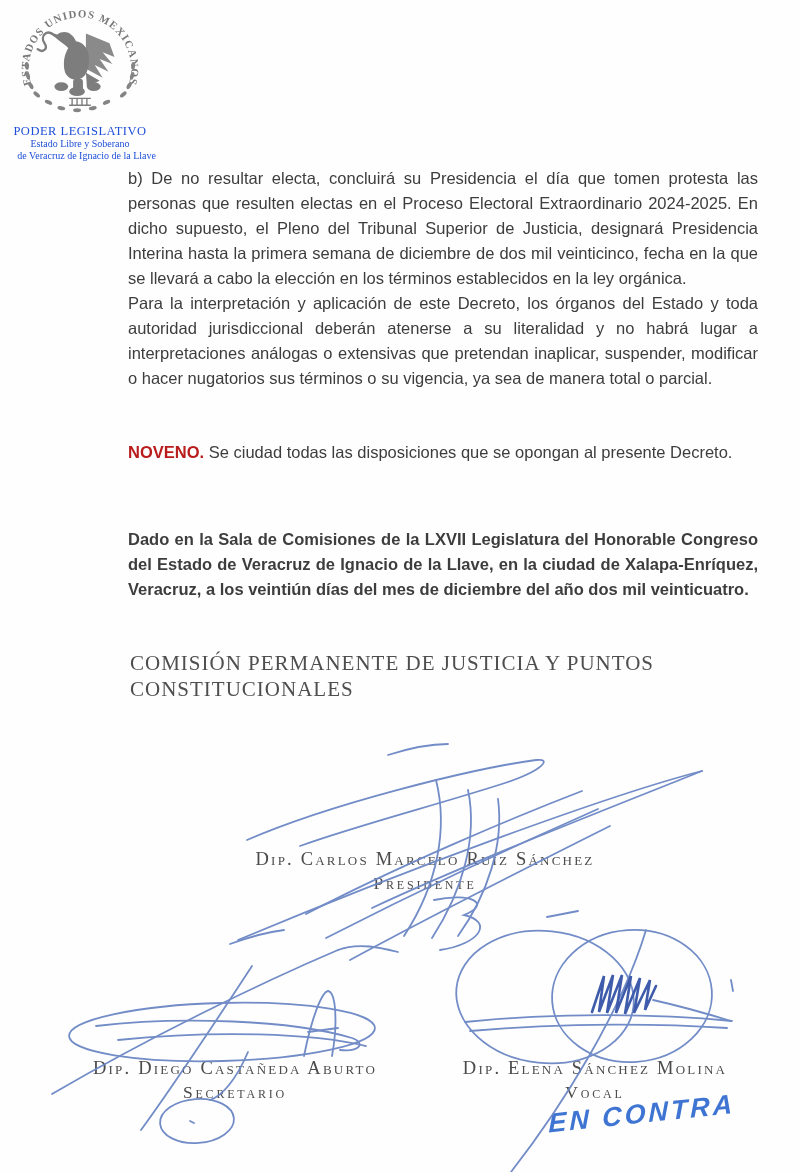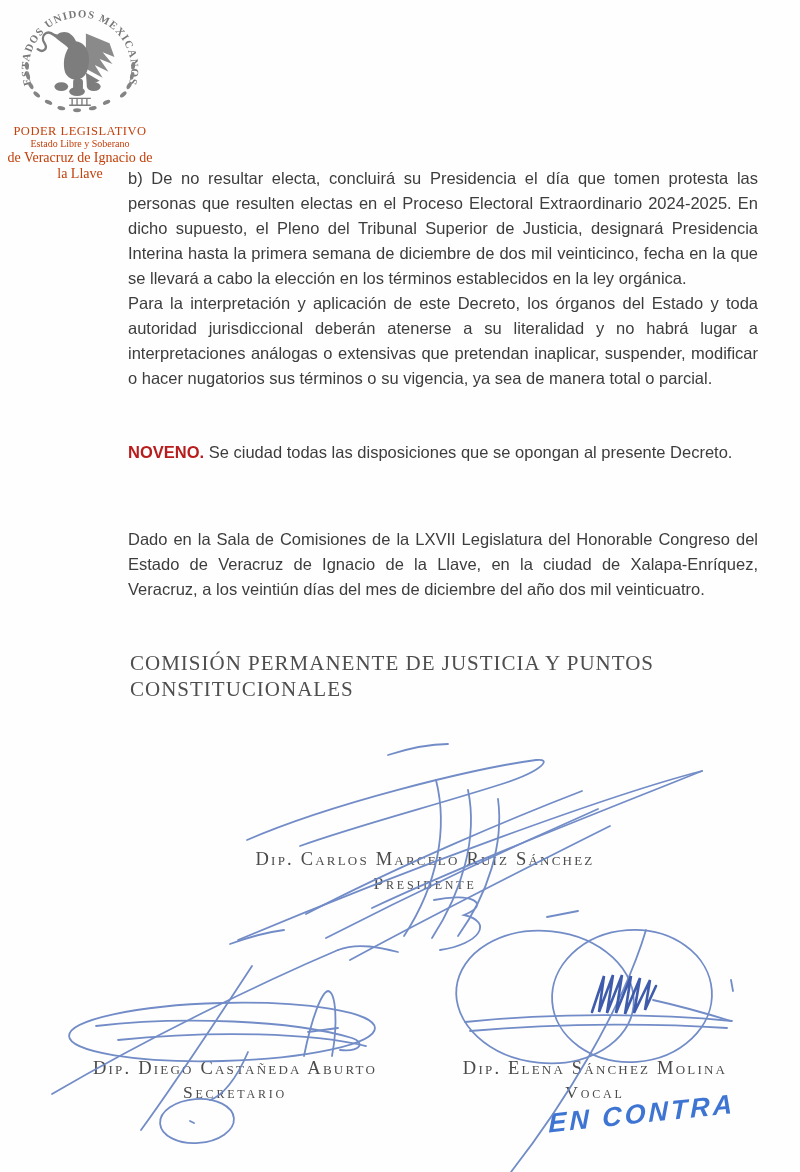--- a/index.html
+++ b/index.html
@@ -8,32 +8,32 @@
     width:800px;height:1172px;
     margin:0 auto;
     background:#fefefe;
     overflow:hidden;
     font-family:"Liberation Sans", sans-serif;
     color:#3f3f3f;
   }
   
   .seal-wrap{position:absolute;left:4px;top:0;width:152px;text-align:center;}
   .seal-svg{display:block;margin:0 auto;}
-  .caption{margin-top:2px;font-family:"Liberation Serif", serif;color:#c2410c;line-height:1.15;}
+  .caption{margin-top:2px;font-family:"Liberation Serif", serif;color:#1d4ed8;line-height:1.15;}
   .caption .cap1{font-size:12.5px;letter-spacing:.5px;}
   .caption .cap2{font-size:10px;}
-  .caption .cap3{font-size:14px;}
+  .caption .cap3{font-size:10px;text-align:right;}
   
   .bodyblock{position:absolute;left:128px;width:630px;text-align:justify;
     font-size:16.5px;line-height:25px;letter-spacing:0;color:#3d3d3d;}
   .bodyblock p{margin:0;}
   #para-main{top:166px;}
   #para-noveno{top:440px;}
   #para-noveno b{color:#b91c1c;}
-  #para-dado{top:527px;}
+  #para-dado{top:527px;font-weight:bold;}
   .heading{
     position:absolute;left:130px;top:650px;width:610px;
     text-align:left;
     font-family:"Liberation Serif", serif;
     font-size:21px;line-height:26px;letter-spacing:1px;
     color:#4e4e4e;
   }
   
   .signer{position:absolute;text-align:center;
     font-family:"Liberation Serif", serif;color:#4b4b4b;}

